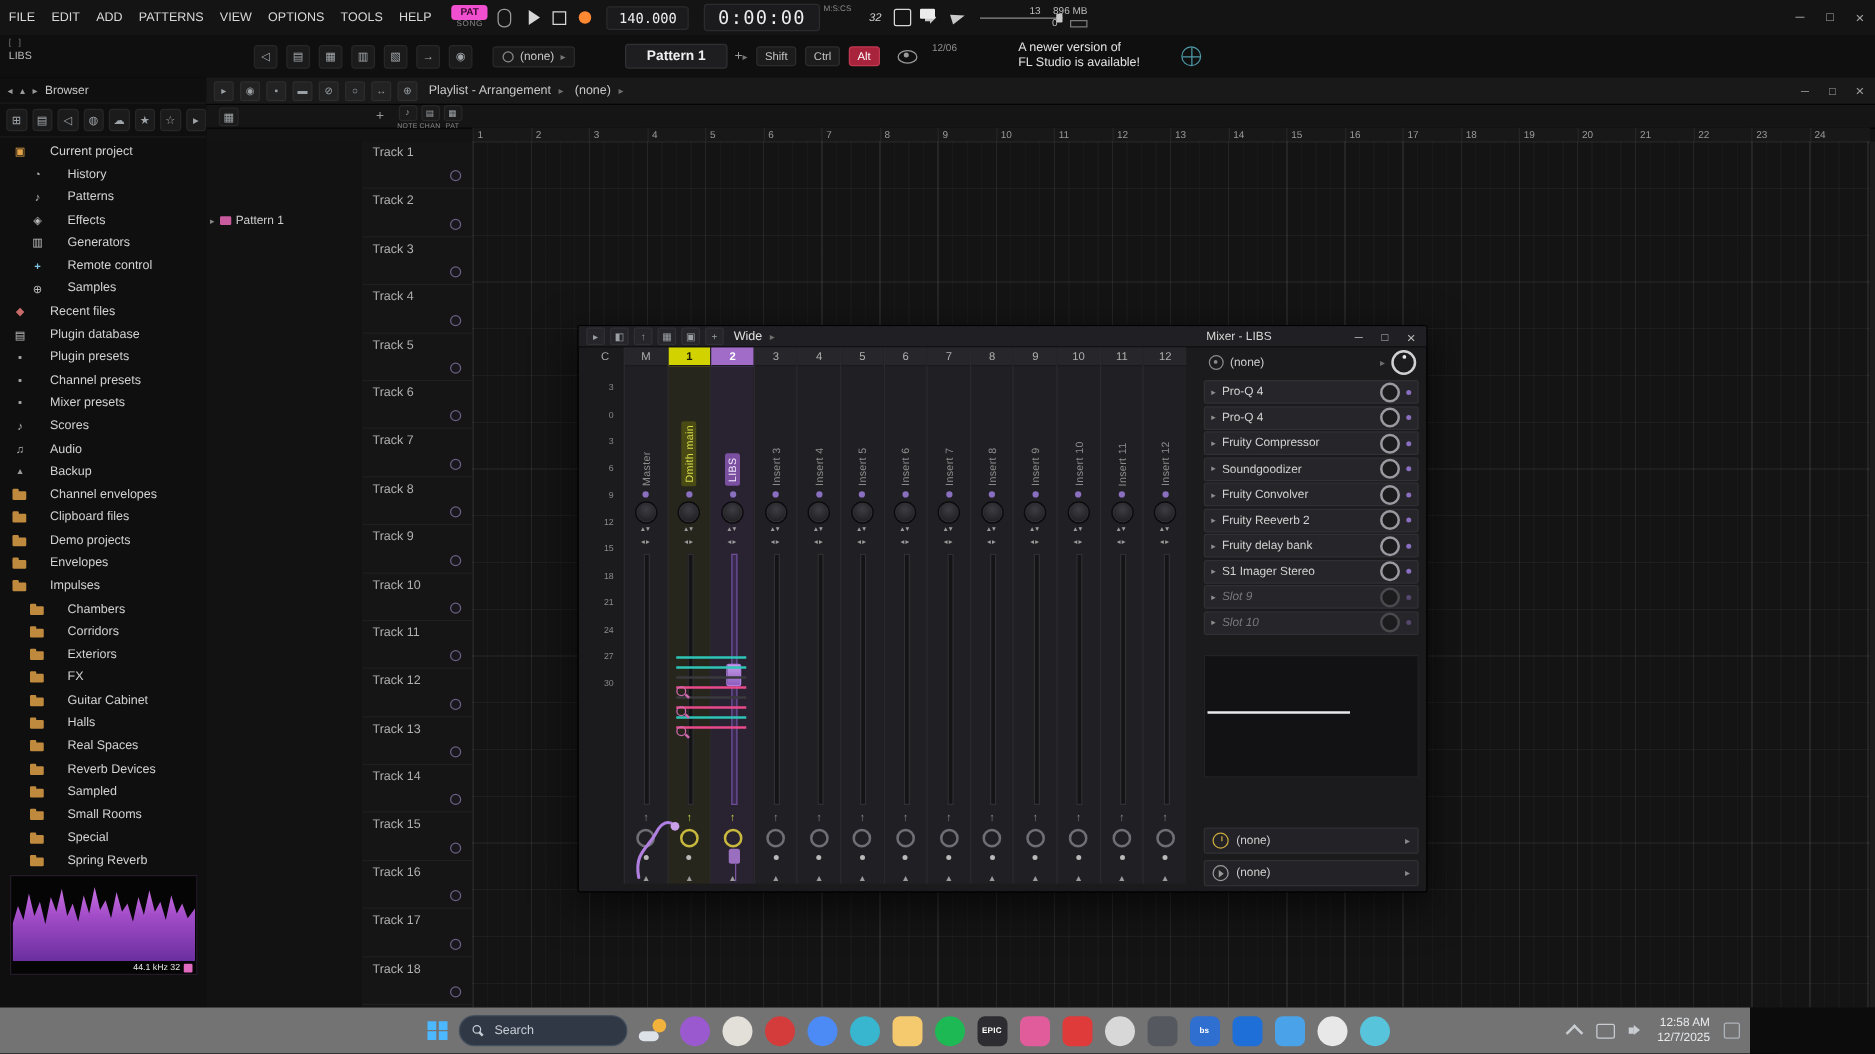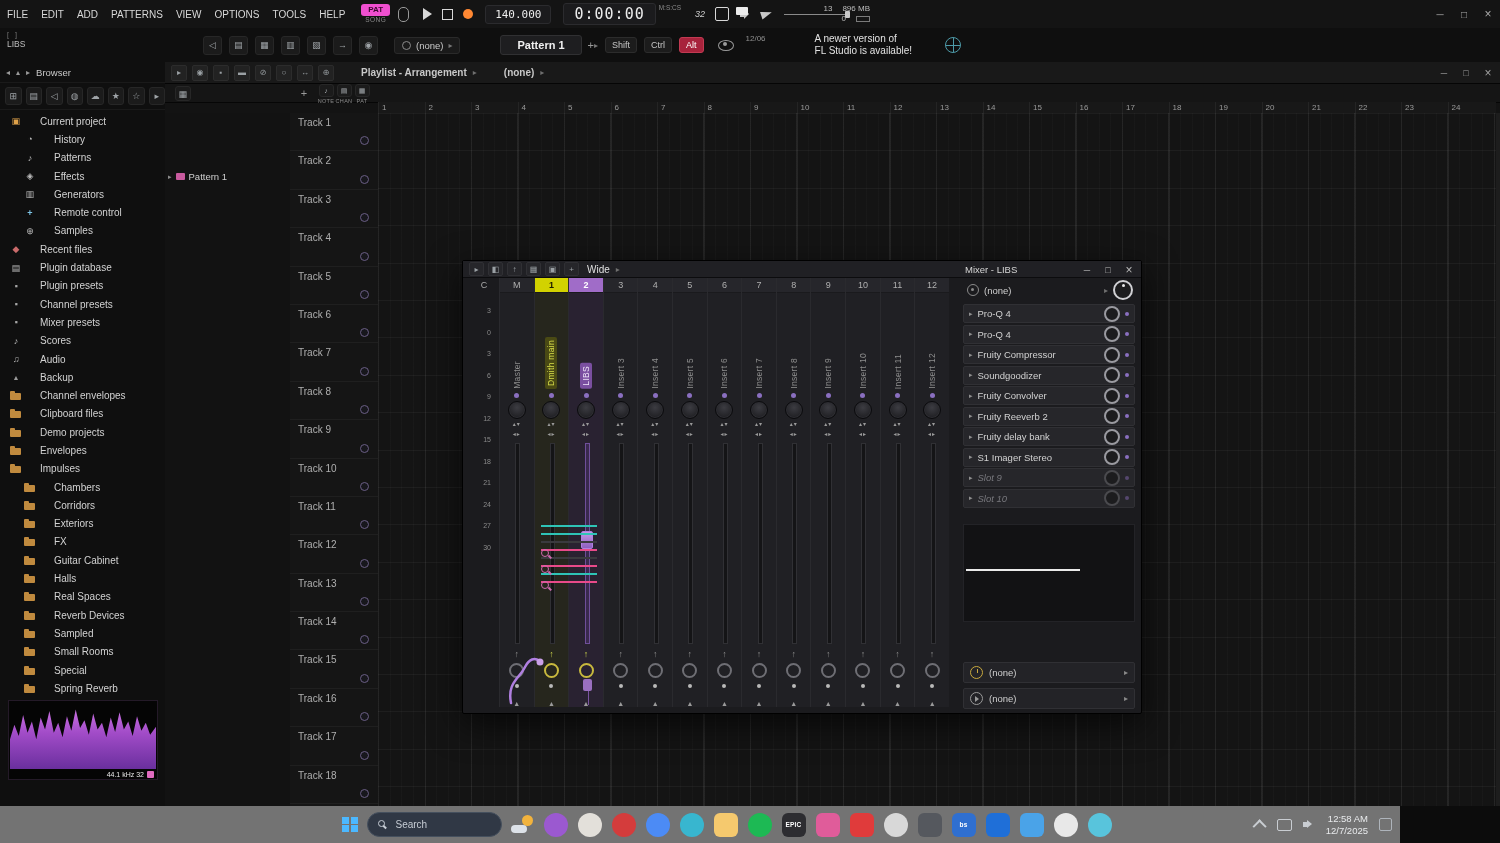--- a/index.html
+++ b/index.html
@@ -92,21 +92,21 @@
   .tags-row{position:absolute;left:0;top:743px;width:165px;height:20px;display:flex;align-items:center;padding:0 8px;box-sizing:border-box;flex-direction:column;}
   .tags-lbl{font-size:9px;color:#a9a9a9;letter-spacing:.5px;}
   .tags-icons{margin-left:auto;display:flex;gap:8px;align-items:center;}
   .mag{width:10px;height:10px;position:relative;}
   .mag::before{content:"";position:absolute;left:0;top:0;width:6px;height:6px;border:1.5px solid #d06ab0;border-radius:50%;}
   .mag::after{content:"";position:absolute;left:6.5px;top:6.5px;width:4px;height:1.5px;background:#d06ab0;transform:rotate(45deg);}
   
   .playlist{position:absolute;left:165px;top:62px;width:1335px;height:744px;background:#131313;}
   .pl-titlebar{position:absolute;left:0;top:0;width:100%;height:22px;background:#191919;border-bottom:1px solid #050505;display:flex;align-items:center;gap:6px;padding-left:6px;box-sizing:border-box;}
   .tool-ico{display:inline-flex;align-items:center;justify-content:center;width:14px;height:14px;font-size:8px;color:#9aa0a4;background:#222;border:1px solid #2c2c2c;border-radius:2px;}
-  .pl-title{font-size:10px;color:#c8c8c8;margin-left:21px;font-weight:bold;}
+  .pl-title{font-size:10px;color:#c8c8c8;margin-left:3px;}
   .sep-arrow{color:#6f6f6f;font-size:8px;}
   .sep-arrow::before{content:"▸";}
   .pl-controls{position:absolute;right:6px;top:0;height:22px;display:flex;align-items:center;gap:10px;color:#a0a0a0;font-size:9px;}
   .pl-toolbar{position:absolute;left:0;top:22px;width:100%;height:18px;background:#151515;border-bottom:1px solid #060606;}
   .pl-toolbar .ico{width:14px;height:13px;position:absolute;top:2px;}
   .pt-grid{left:10px;}
   .pt-plus{left:132px;background:none;border:none;color:#9a9a9a;font-size:11px;}
   .picker{position:absolute;top:0;display:flex;flex-direction:column;align-items:center;width:18px;}
   .picker .ico{position:static;width:13px;height:11px;font-size:7px;}
   .picker-lbl{font-size:5.5px;color:#8a8a8a;margin-top:1px;letter-spacing:.3px;}

